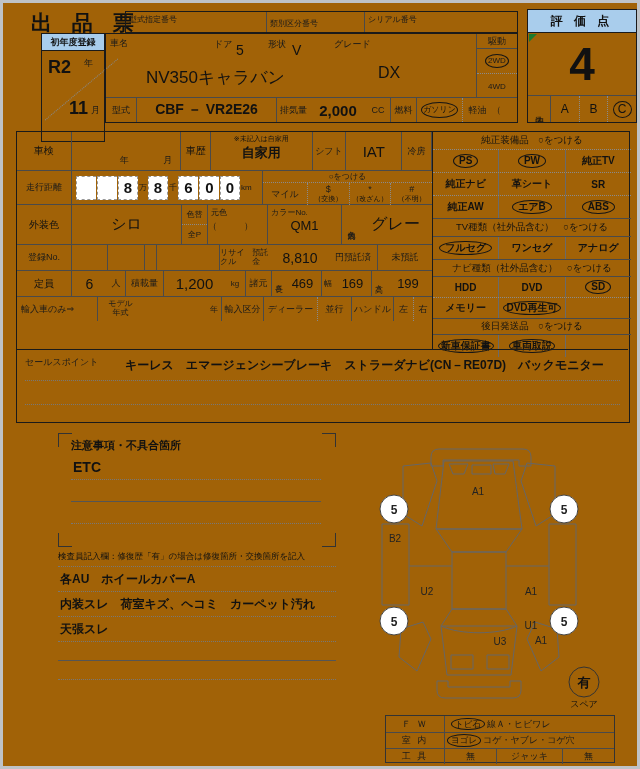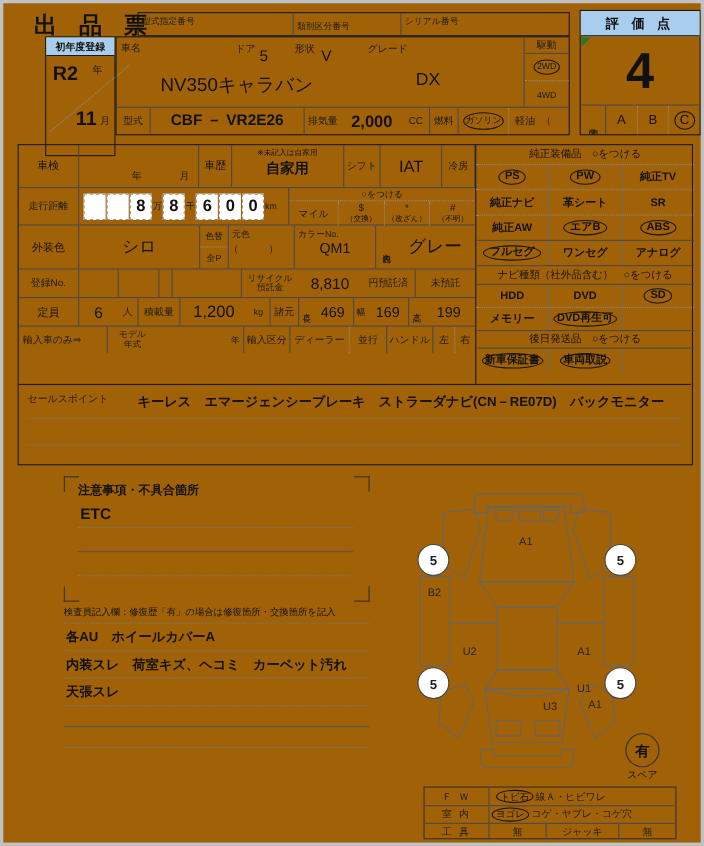--- a/index.html
+++ b/index.html
@@ -196,21 +196,21 @@
         <div class="c" style="flex:1;font-size:16px;border-left:none">グレー</div>
       </div>
 
 
       <div class="r bt" style="height:26px">
         <div class="c first sl" style="width:54px">登録No.</div>
         <div class="c" style="width:36px"></div>
         <div class="c" style="width:37px"></div>
         <div class="c" style="width:12px"></div>
         <div class="c" style="width:63px"></div>
-        <div class="c" style="width:52px;flex-direction:column;line-height:1.1">
+        <div class="c" style="width:52px;line-height:1.1">
           <span class="xs">リサイクル</span>
           <span class="xs">預託金</span>
         </div>
         <div class="c" style="width:58px;font-size:14px;border-left:none">8,810</div>
         <div class="c sl" style="width:48px;border-left:none">円預託済</div>
         <div class="c sl" style="flex:1">未預託</div>
       </div>
 
       <div class="r bt" style="height:26px">
         <div class="c first lbl-c" style="width:54px">定員</div>
@@ -268,20 +268,21 @@
       </div>
       <div class="eq-row" style="height:22px">
         <div class="eq-cell">純正AW</div>
         <div class="eq-cell">
             <span class="circ">エアB</span>
           </div>
         <div class="eq-cell">
             <span class="circ">ABS</span>
           </div>
       </div>
+      <div class="eq-hdr" style="height:17px">TV種類（社外品含む）　○をつける</div>
       <div class="eq-row" style="height:22px;border-top:1px solid #4a4a4a">
         <div class="eq-cell">
             <span class="circ">フルセグ</span>
           </div>
         <div class="eq-cell">ワンセグ</div>
         <div class="eq-cell">アナログ</div>
       </div>
       <div class="eq-hdr" style="height:16px">ナビ種類（社外品含む）　○をつける</div>
       <div class="eq-row" style="height:20px;border-top:1px solid #4a4a4a">
         <div class="eq-cell">HDD</div>

